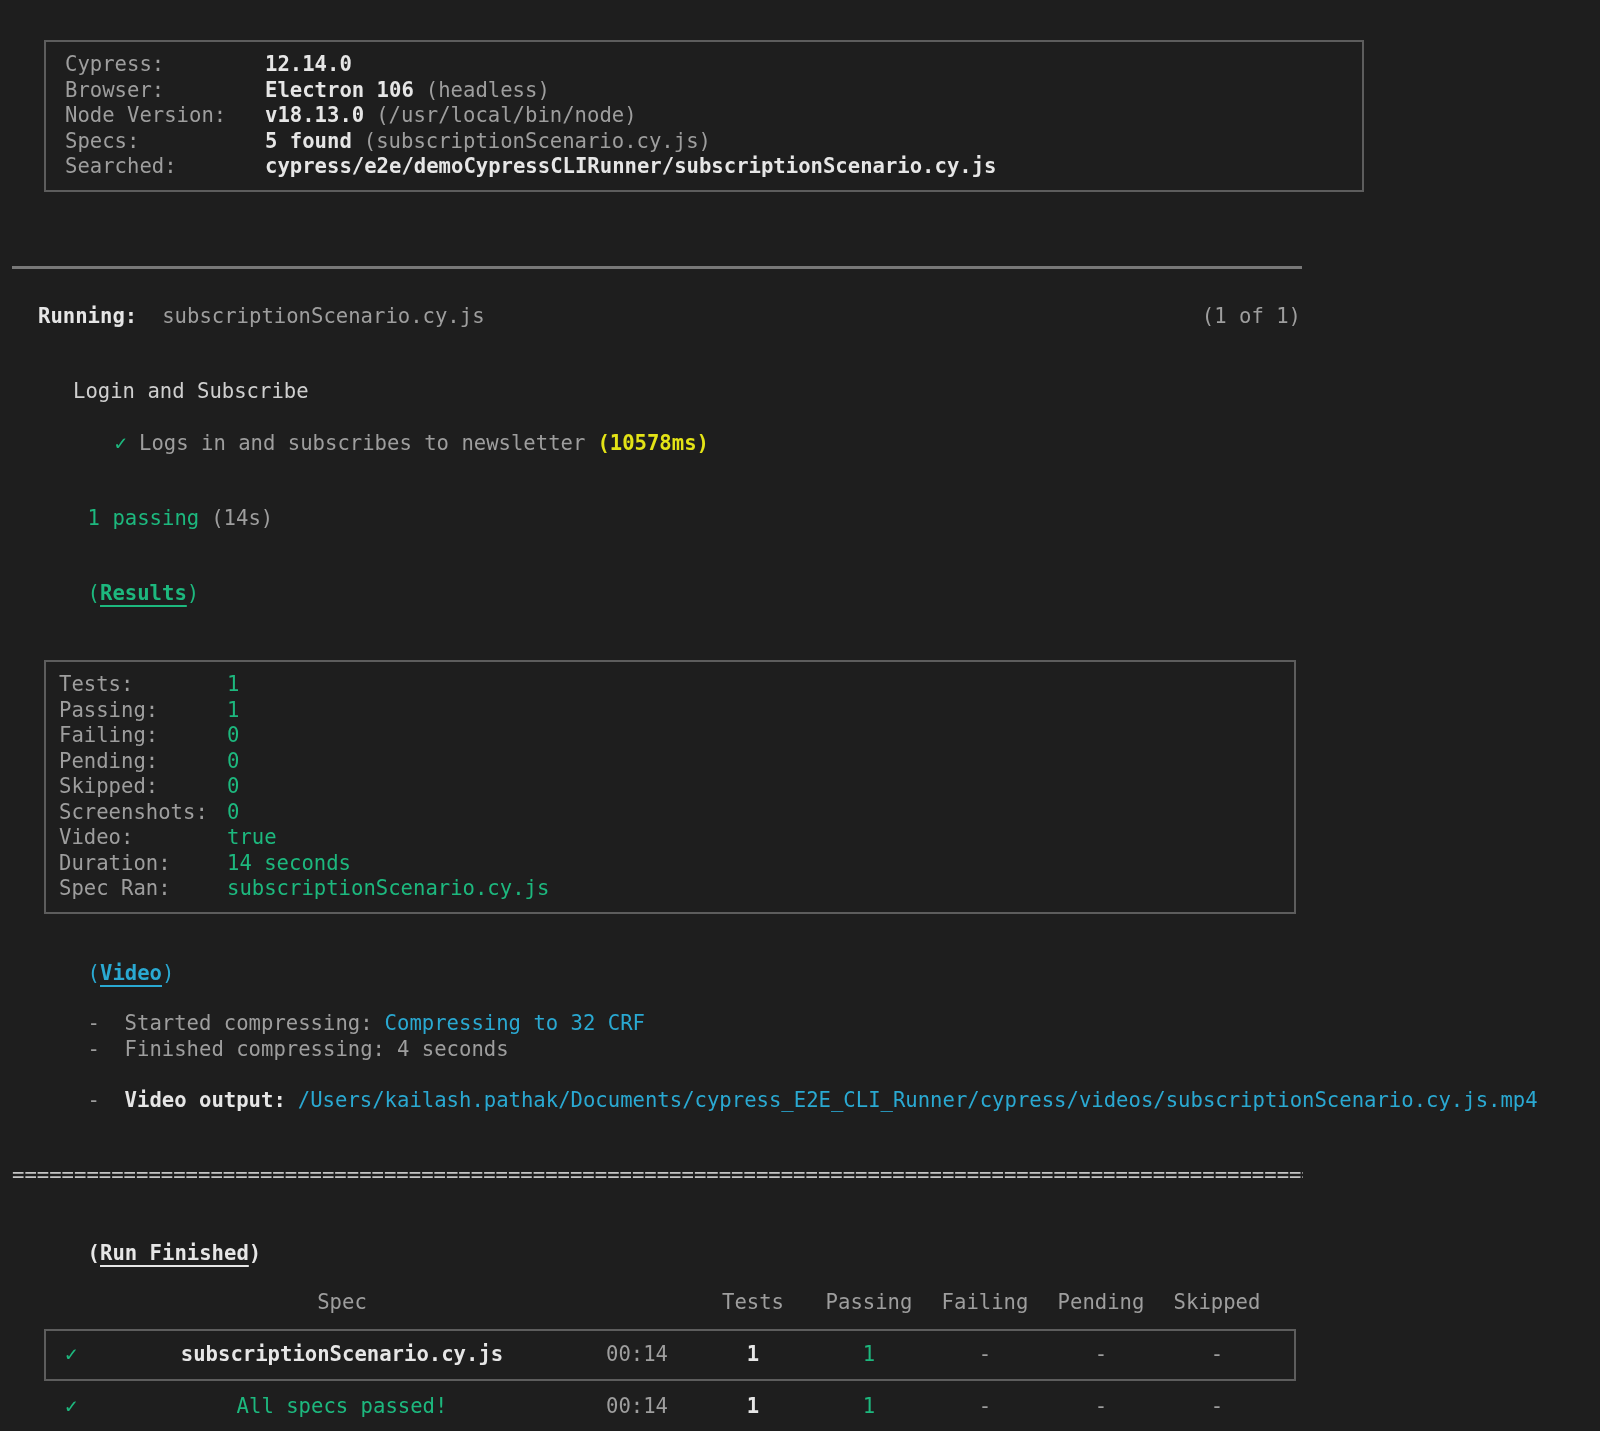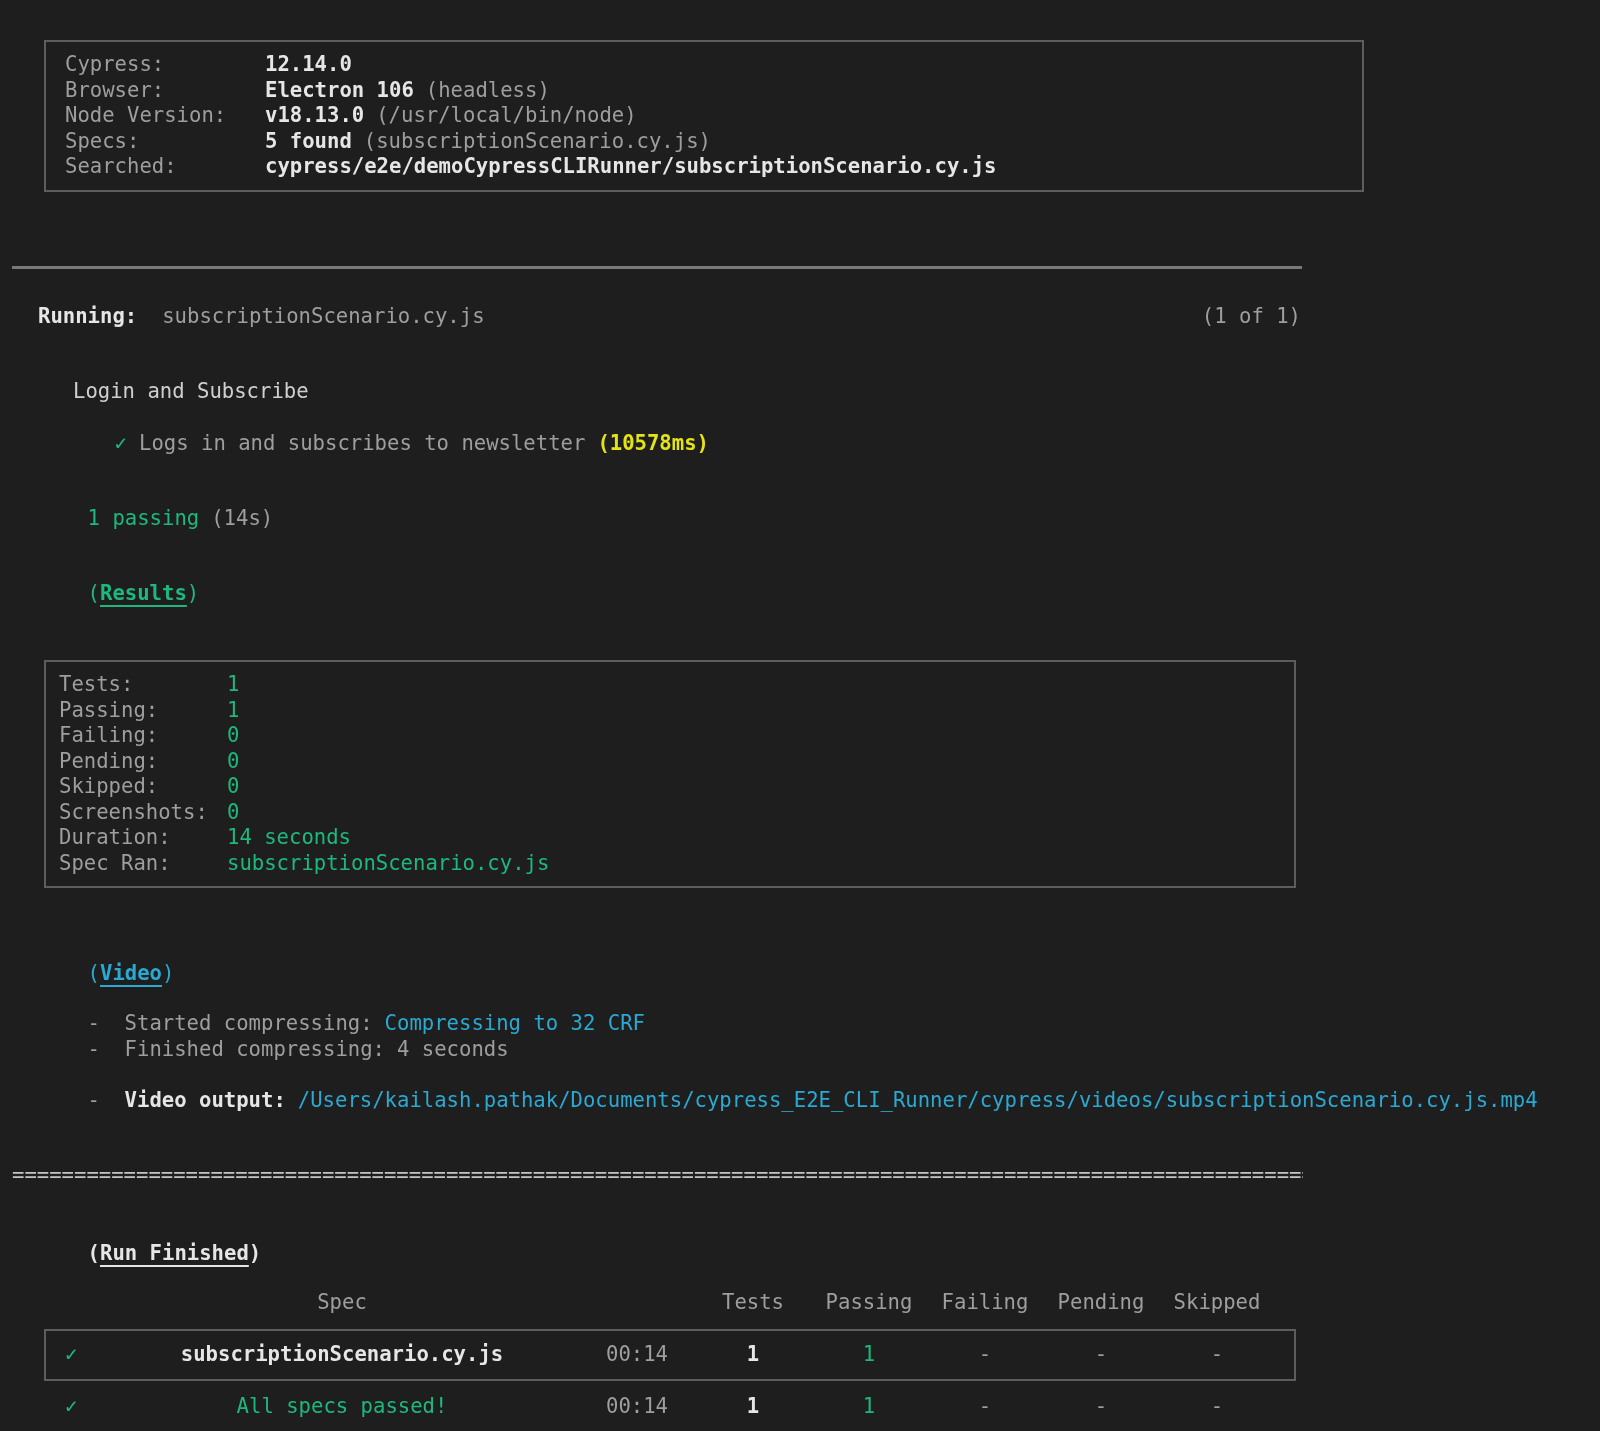--- a/index.html
+++ b/index.html
@@ -78,20 +78,21 @@
     <span>(</span><span class="under">Results</span><span>)</span>
   </div>
 
   <div class="box results-box">
     <div class="row"><span class="res-label g">Tests:</span><span class="green">1</span></div>
     <div class="row"><span class="res-label g">Passing:</span><span class="green">1</span></div>
     <div class="row"><span class="res-label g">Failing:</span><span class="green">0</span></div>
     <div class="row"><span class="res-label g">Pending:</span><span class="green">0</span></div>
     <div class="row"><span class="res-label g">Skipped:</span><span class="green">0</span></div>
     <div class="row"><span class="res-label g">Screenshots:</span><span class="green">0</span></div>
+    <div class="row"><span class="res-label g">Video:</span><span class="green">true</span></div>
     <div class="row"><span class="res-label g">Duration:</span><span class="green">14 seconds</span></div>
     <div class="row"><span class="res-label g">Spec Ran:</span><span class="green">subscriptionScenario.cy.js</span></div>
   </div>
 
   <div class="line video-heading cyan">
     <span>(</span><span class="under">Video</span><span>)</span>
   </div>
 
   <div class="line compress1">
     <span class="dash g">-</span><span class="g">Started compressing:</span><span class="cyan sp">Compressing to 32 CRF</span>

